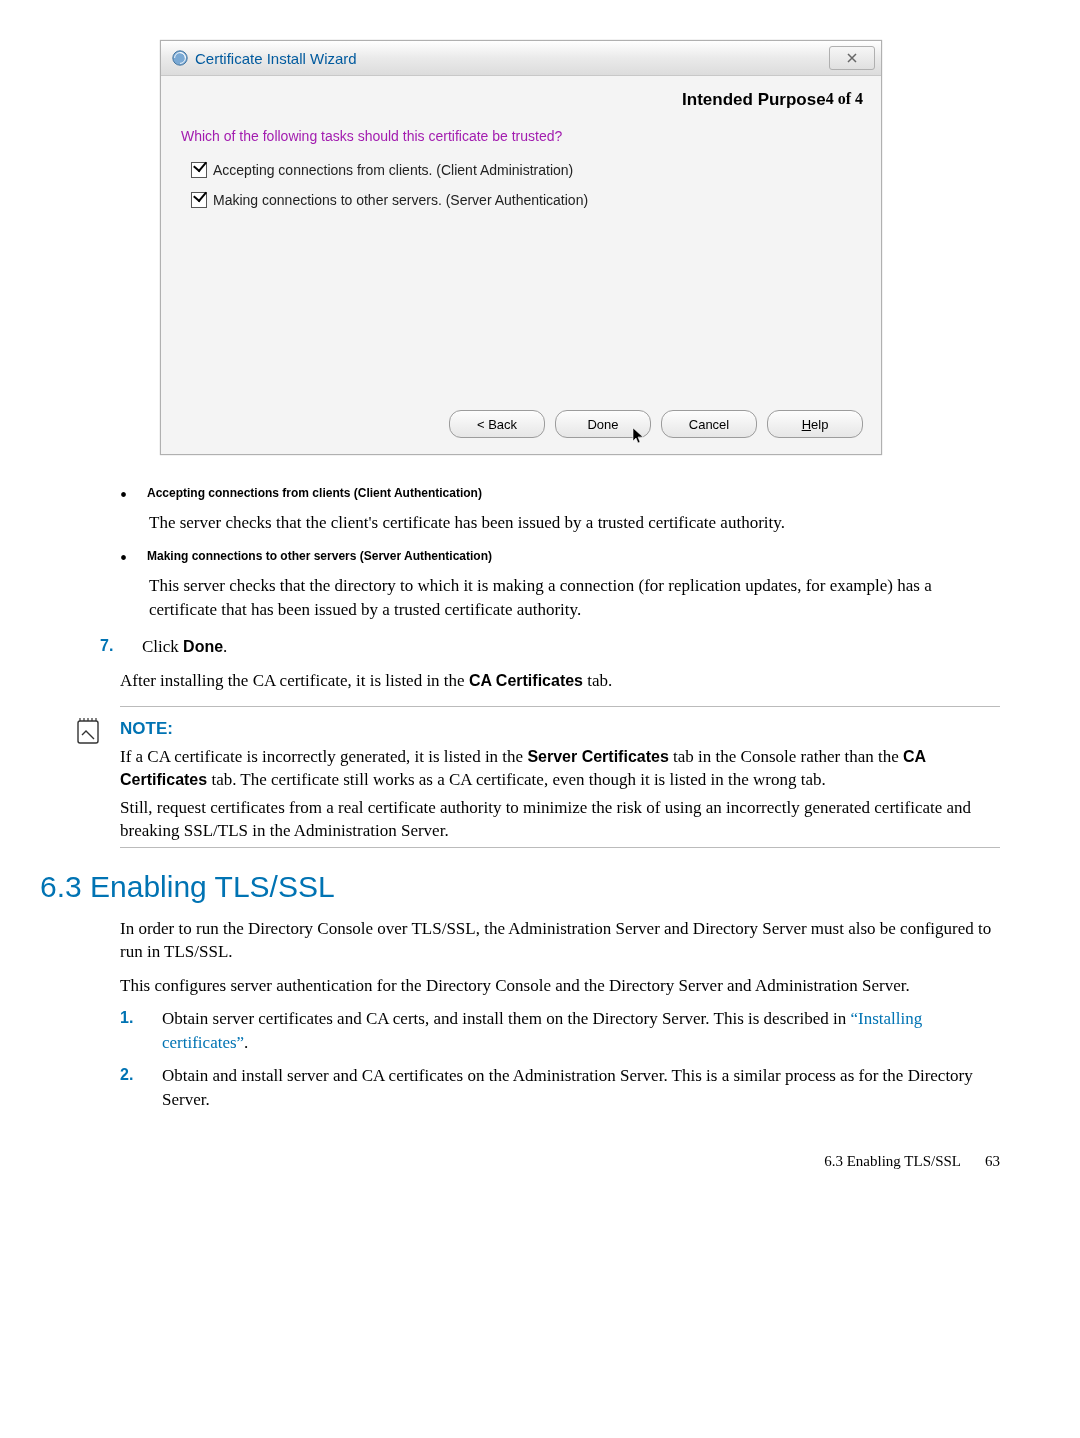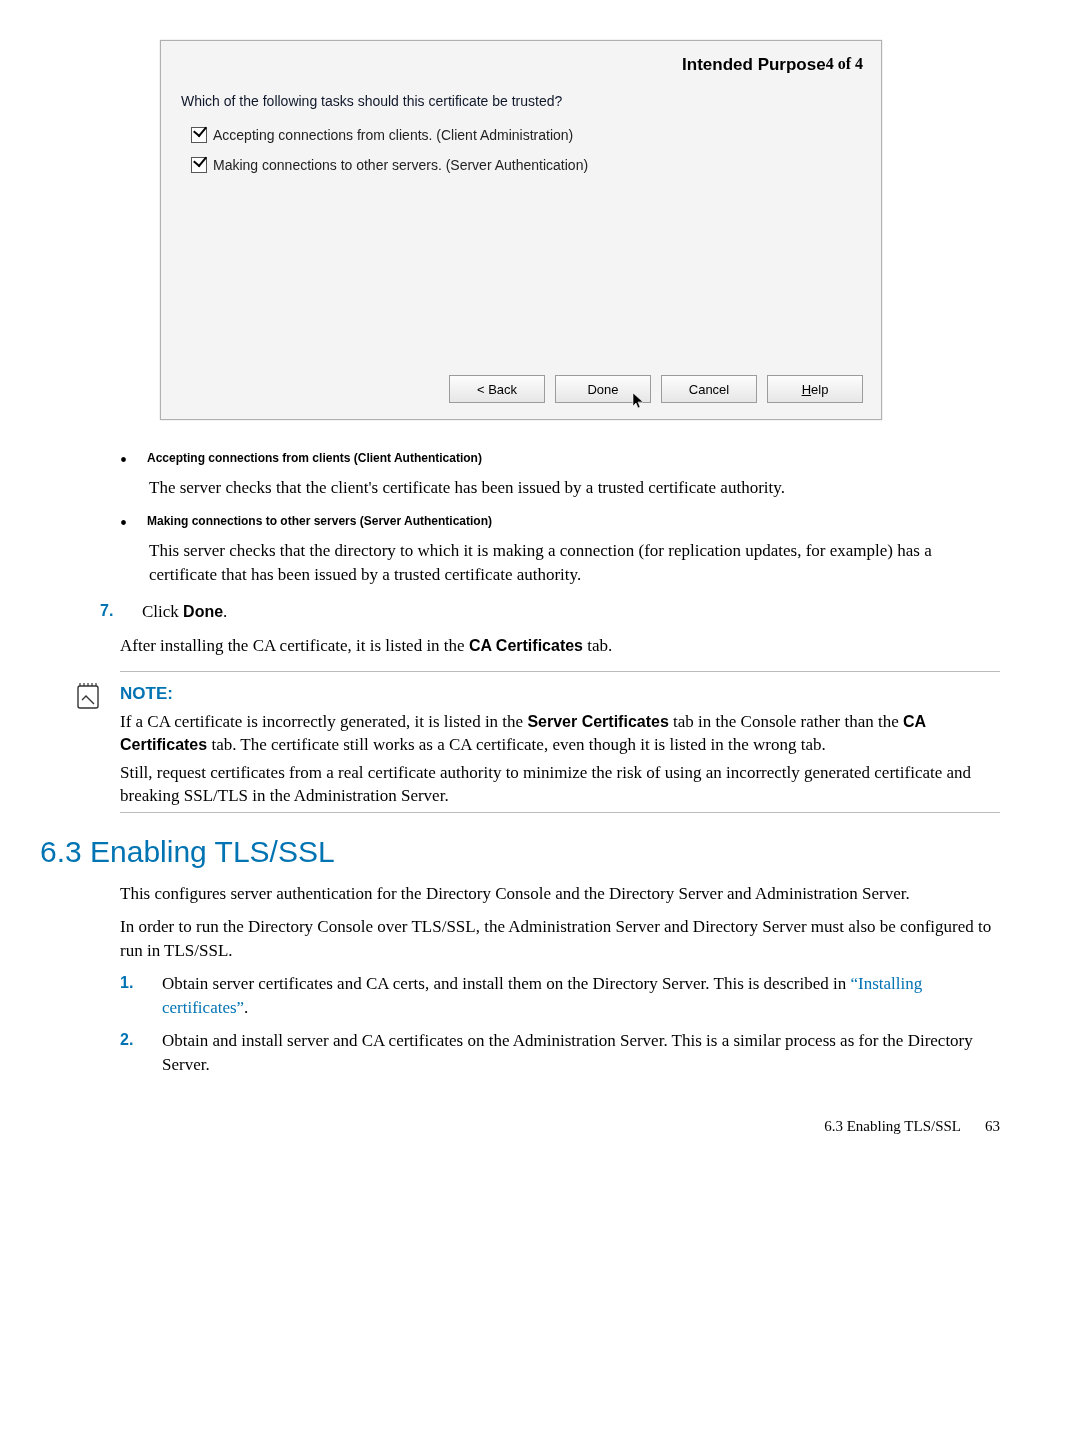--- a/index.html
+++ b/index.html
@@ -71,21 +71,21 @@
   }
   .step-count {
     font-weight: bold;
     font-size: 16px;
     font-family: Liberation Serif, serif;
   }
   .question {
     font-family: Arial, sans-serif;
     font-size: 14px;
     padding: 10px 20px 14px 20px;
-    color: #0f172a;
+    color: #a21caf;
   }
   .check-row {
     font-family: Arial, sans-serif;
     font-size: 14px;
     padding: 4px 20px 10px 30px;
     display: flex;
     align-items: center;
     color: #222;
   }
   .checkbox {
@@ -113,21 +113,21 @@
     justify-content: flex-end;
     padding: 12px 18px 16px 18px;
     gap: 10px;
     font-family: Arial, sans-serif;
   }
   .btn {
     min-width: 74px;
     height: 26px;
     background: linear-gradient(to bottom, #fdfdfd, #e6e6e6);
     border: 1px solid #9c9c9c;
-    border-radius: 0;
+    border-radius: 12px;
     font-size: 13px;
     display: flex;
     align-items: center;
     justify-content: center;
     position: relative;
     padding: 0 10px;
   }
   .btn .uline { text-decoration: underline; }
   .btn-help { }
   .cursor-svg {
@@ -216,20 +216,33 @@
   .footer .pn { margin-left: 24px; }
   b { font-family: Arial, sans-serif; font-weight: bold; font-size: 16px; }
 </style>
 </head>
 <body>
 
 <div class="page">
 
   <div class="dialog-wrap">
     <div class="dialog">
+      <div class="titlebar">
+        <svg class="titlebar-icon" viewBox="0 0 20 20">
+          <circle cx="10" cy="10" r="8" fill="#7aa9d4" stroke="#3a6d9a" stroke-width="1"></circle>
+          <path d="M4 10 A6 6 0 0 1 16 10" fill="none" stroke="#fff" stroke-width="1"></path>
+          <path d="M10 4 A6 6 0 0 1 10 16" fill="none" stroke="#fff" stroke-width="1"></path>
+        </svg>
+        <span class="titlebar-title">Certificate Install Wizard</span>
+        <div class="close-btn">
+          <svg width="12" height="12" viewBox="0 0 12 12">
+            <path d="M2 2 L10 10 M10 2 L2 10" stroke="#666" stroke-width="1.5" fill="none"></path>
+          </svg>
+        </div>
+      </div>
       <div class="dialog-body">
         <div class="section-header">
           <span class="section-title">Intended Purpose</span>
           <span class="step-count">4 of 4</span>
         </div>
         <div class="question">Which of the following tasks should this certificate be trusted?</div>
         <div class="check-row">
           <span class="checkbox checked"></span>
           <span>Accepting connections from clients.  (Client Administration)</span>
         </div>
@@ -303,22 +316,22 @@
         <span>If a CA certificate is incorrectly generated, it is listed in the </span><b>Server Certificates</b><span> tab in the Console rather than the </span><b>CA Certificates</b><span> tab. The certificate still works as a CA certificate, even though it is listed in the wrong tab.</span>
       </div>
       <div class="note-body">Still, request certificates from a real certificate authority to minimize the risk of using an incorrectly generated certificate and breaking SSL/TLS in the Administration Server.</div>
     </div>
 
     <hr class="hr-line">
 
     <div class="h2">6.3 Enabling TLS/SSL</div>
 
     <div class="body-indent">
+      <div class="body-p">In order to run the Directory Console over TLS/SSL, the Administration Server and Directory Server must also be configured to run in TLS/SSL.</div>
       <div class="body-p">This configures server authentication for the Directory Console and the Directory Server and Administration Server.</div>
-      <div class="body-p">In order to run the Directory Console over TLS/SSL, the Administration Server and Directory Server must also be configured to run in TLS/SSL.</div>
     </div>
 
     <div class="numlist">
       <div class="item">
         <span class="num" style="color:#0073b3;font-weight:bold;font-family:Arial,sans-serif;font-size:16px;min-width:18px;">1.</span>
         <span>
           <span>Obtain server certificates and CA certs, and install them on the Directory Server. This is described in </span><span class="link">“Installing certificates”</span><span>.</span>
         </span>
       </div>
       <div class="item">

